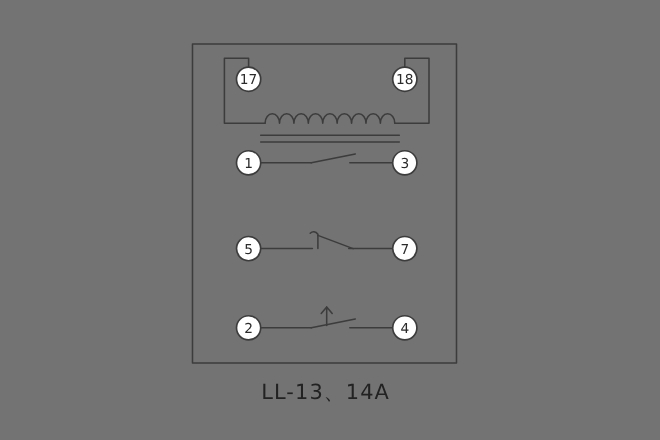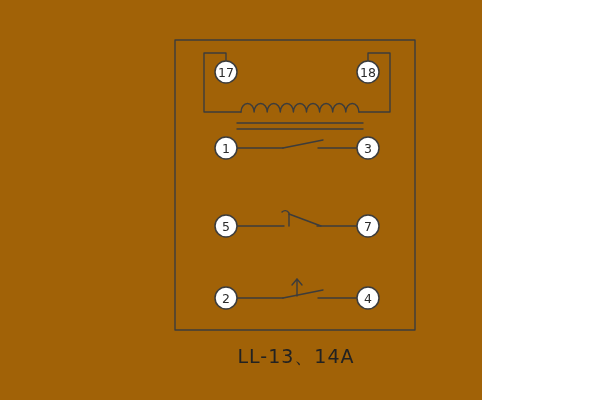--- a/index.html
+++ b/index.html
@@ -3,23 +3,23 @@
 <meta charset="utf-8">
 <style>
   html, body {
     margin: 0;
     padding: 0;
     background: #ffffff;
     font-family: "DejaVu Sans", "Liberation Sans", sans-serif;
   }
   .stage {
     position: relative;
-    width: 482px;
+    width: 600px;
     height: 400px;
-    background: #a16207;
+    background: #737373;
     overflow: hidden;
   }
   svg { display: block; }
   .stroke {
     fill: none;
     stroke: #3c3c3c;
     stroke-width: 1.4;
     stroke-linecap: round;
     stroke-linejoin: round;
   }

